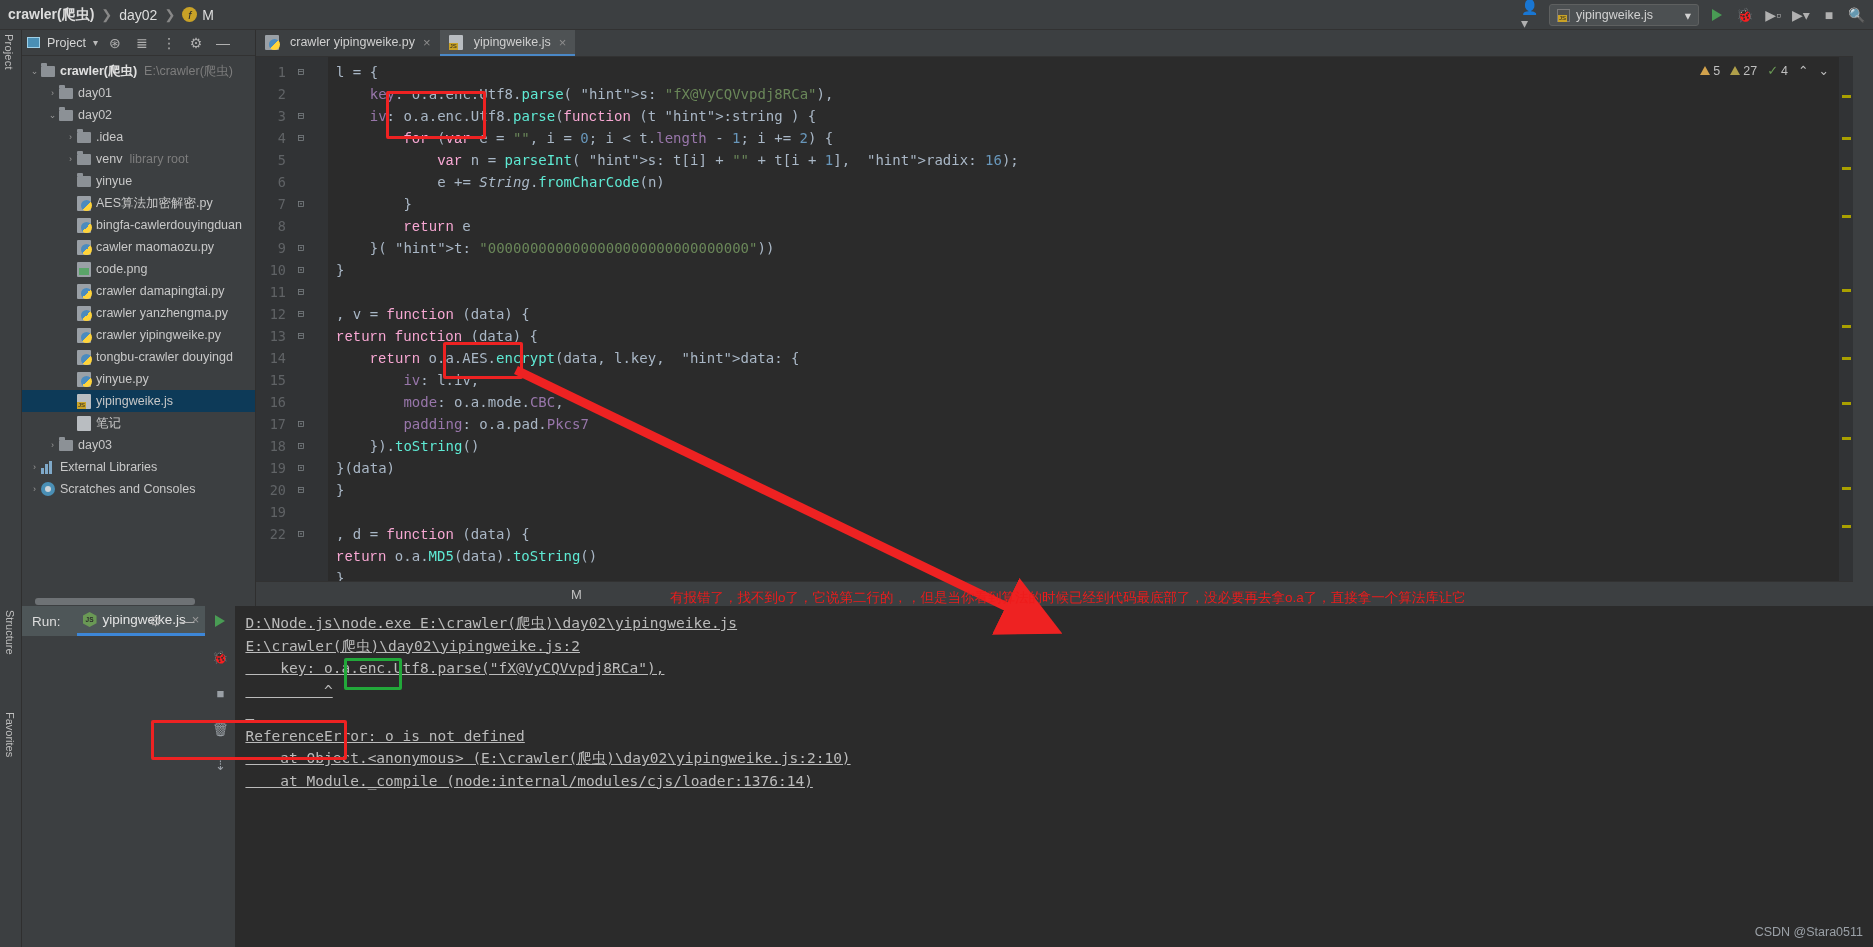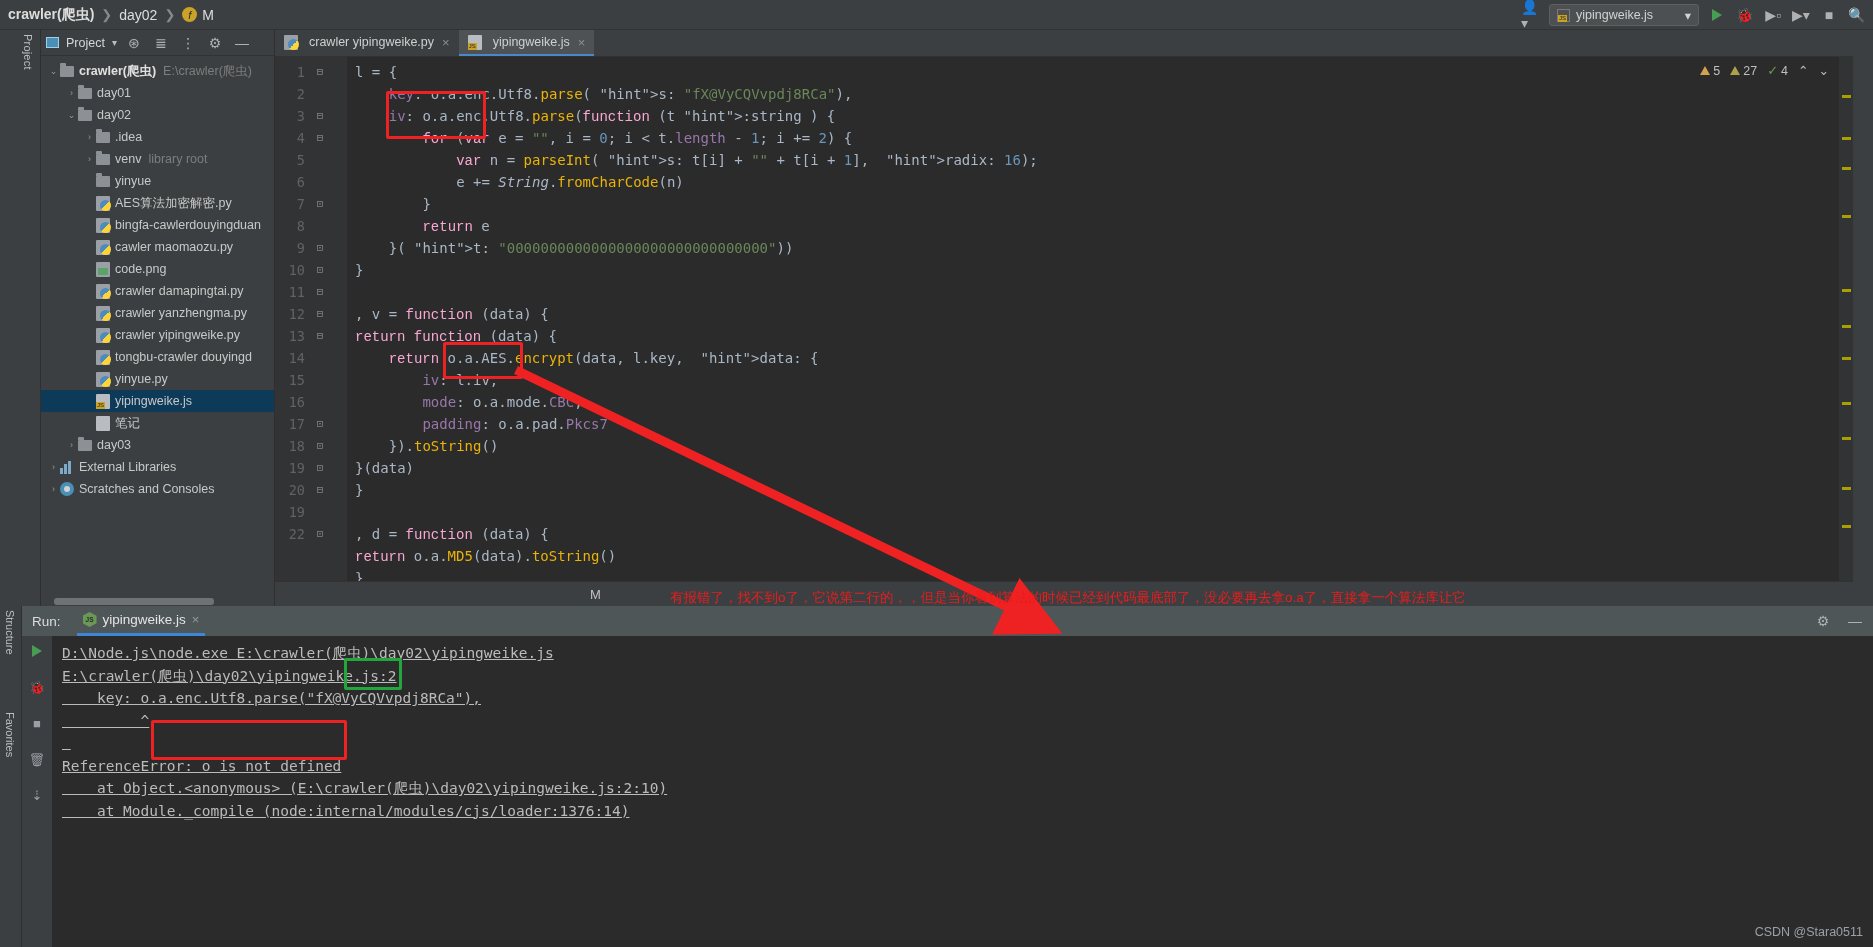--- a/index.html
+++ b/index.html
@@ -38,21 +38,21 @@
     display: flex; align-items: center; gap: 6px;
     background: #4c5052; border: 1px solid #5e6060; border-radius: 3px;
     height: 22px; padding: 0 7px; font-size: 12.5px; color: #d2d2d2;
     min-width: 150px;
   }
   .js-sq { width: 13px; height: 13px; background:#4f4f4f; border:1px solid #7a7a7a; position:relative; }
   .js-sq::after{ content:"JS"; position:absolute; bottom:-1px; left:0; font-size:6px; background:#c9a227; color:#222; padding:0 1px; line-height:7px;}
   .tri-run { width:0;height:0;border-left:10px solid #499c54;border-top:6px solid transparent;border-bottom:6px solid transparent; }
 
   
-  #main { display: flex; height: 576px; margin-left: 19px; }
+  #main { display: flex; height: 576px; }
 
   
   #left-strip {
     width: 22px; background: #3c3f41; border-right: 1px solid #2f2f2f;
     position: relative;
   }
   .vert-label {
     position: absolute; left: 3px; top: 4px;
     writing-mode: vertical-rl; font-size: 11px; color: #bfbfbf;
     letter-spacing: .2px;
@@ -118,21 +118,21 @@
   .gl { height: 22px; line-height: 22px; display:flex; align-items:center; }
   .gnum { width: 36px; text-align: right; padding-right: 6px; }
   .fold { width: 18px; text-align:center; color:#7d8386; font-size:11px; }
   #code-area {
     flex: 1; background: #2b2b2b; padding-top: 4px; position: relative;
     font-family: "DejaVu Sans Mono", monospace; font-size: 14px;
     overflow: hidden; white-space: pre;
   }
   .cl { height: 22px; line-height: 22px; padding-left: 8px; }
   .k  { color: #f9a8d4; font-family: Liberation Mono, monospace; }          
-  .fnname { color: #eab308; }      
+  .fnname { color: #5eead4; }      
   .prop { color: #9876aa; }        
   .str { color: #6a8759; }         
   .num { color: #6897bb; }         
   .pl  { color: #a9b7c6; }         
   .cls { color: #a9b7c6; font-style: italic; }
 
   
   #marker-gutter {
     width: 14px; background: #313335; flex: 0 0 14px; position: relative;
   }
@@ -156,21 +156,21 @@
   }
 
   
   #proj-scroll { height: 9px; background:#3c3f41; position: relative; }
   #proj-scroll .thumb { position:absolute; left:13px; top:1px; height:7px; width:160px; background:#6e7275; border-radius:3px; }
 
   
   #run-panel { height: 341px; background: #3c3f41; display: flex; }
   #run-left-strip { width: 22px; background:#3c3f41; position:relative; border-right:1px solid #2f2f2f;}
   #run-left-strip .vl { position:absolute; writing-mode: vertical-rl; font-size:11px; color:#bfbfbf; left:4px; }
-  #run-main { flex: 1; display:flex; flex-direction:column; min-width:0;}
+  #run-main { flex: 1; display:flex; flex-direction:row; min-width:0;}
   #run-tabbar {
     height: 30px; background: #4e5658; display: flex; align-items: center;
     padding-left: 10px; gap: 16px; position: relative;
   }
   #run-tabbar .run-label { font-size: 13.5px; color: #dcdcdc; }
   .run-tab {
     display:flex; align-items:center; gap:6px; font-size:13.5px; color:#e4e4e4;
     height: 30px; padding: 0 6px; border-bottom: 3px solid #3d87d8;
   }
   .node-ico { width:14px;height:15px; display:inline-block; position:relative; }

